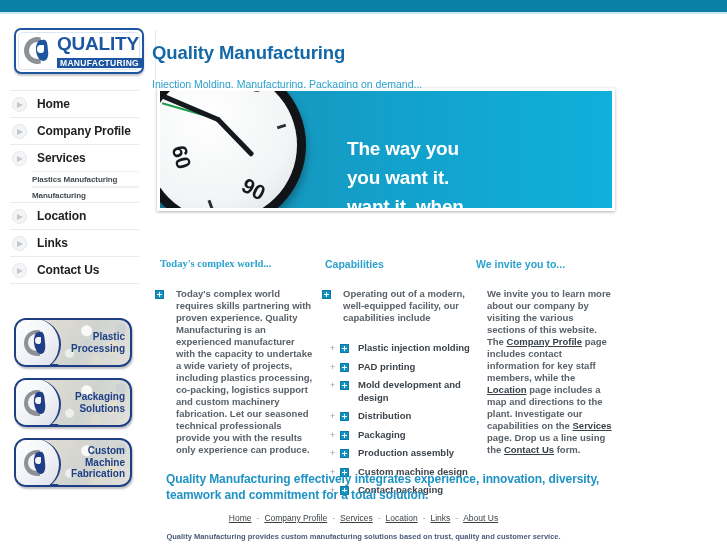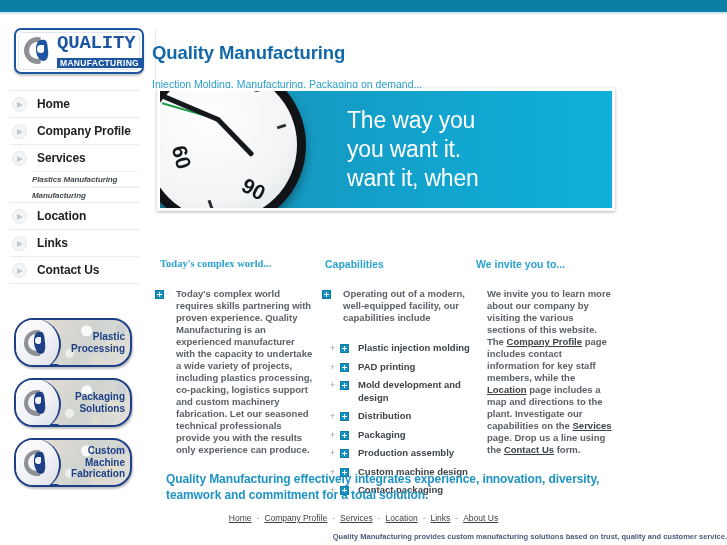--- a/index.html
+++ b/index.html
@@ -78,21 +78,21 @@
   }
   .logo-swoosh .hook2 {
     position: absolute; left: 13px; top: 9px;
     width: 7px; height: 8px;
     background: #ffffff;
     border-radius: 50% 0 40% 50%;
   }
   .logo-text { margin-left: 3px; line-height: 1; }
   .logo-q {
     font-size: 19px; font-weight: bold; color: #1e55a0;
-    letter-spacing: -0.2px; font-family: Liberation Mono, monospace;
+    letter-spacing: -0.2px; font-family: Liberation Sans, sans-serif;
   }
   .logo-m {
     margin-top: 2px;
     background: #1e55a0; color: #ffffff;
     font-size: 8.5px; font-weight: bold; letter-spacing: 0.3px;
     padding: 1px 3px 1px 3px;
     display: inline-block;
   }
   .hdr-divider {
     position: absolute; left: 155px; top: 16px;
@@ -142,35 +142,34 @@
   }
   .subnav-item {
     height: 14px;
     display: flex; align-items: center;
     padding-left: 32px;
     cursor: pointer;
   }
   .subnav-label {
     font-size: 8px; font-weight: bold; color: #444a4f;
     letter-spacing: -0.1px;
-    font-style: italic;
   }
   .sub-sep { height: 1px; background: #eef1f3; margin: 0 16px 0 32px; }
 
   
   .promos {
     position: absolute; left: 14px; top: 318px;
     width: 130px;
   }
   .promo {
     position: relative;
     width: 118px; height: 49px;
     margin-bottom: 11px;
     border: 2px solid #1e3f86;
-    border-radius: 19px;
+    border-radius: 12px;
     background: linear-gradient(120deg,#e9e6e0 0%,#dedad2 30%,#cfd3cf 60%,#e3e1dc 100%);
     box-shadow: 1px 2px 2px rgba(0,0,0,0.25);
     overflow: hidden;
     cursor: pointer;
   }
   .promo .speckle {
     position: absolute; inset: 0;
     background:
       radial-gradient(circle at 62% 24%, rgba(255,255,255,0.85) 0 5px, transparent 6px),
       radial-gradient(circle at 84% 62%, rgba(230,225,200,0.8) 0 6px, transparent 7px),
@@ -278,22 +277,22 @@
   }
   .banner .n09 { left: 32px; top: 84px; transform: rotate(-105deg); }
   .banner .n06 { left: 104px; top: 116px; transform: rotate(-152deg); }
   .banner .n03 { left: 108px; top: 8px; transform: rotate(-58deg); }
   .banner .tick {
     position: absolute; width: 9px; height: 3px; background: #2a2e33;
   }
   .banner .t1 { left: 139px; top: 64px; transform: rotate(-18deg); }
   .banner .t2 { left: 68px; top: 142px; transform: rotate(70deg); }
   .banner .headline {
-    position: absolute; left: 187px; top: 15px;
-    color: #ffffff; font-size: 23px; font-weight: normal;
+    position: absolute; left: 187px; top: 43px;
+    color: #ffffff; font-size: 19px; font-weight: bold;
     line-height: 29px; letter-spacing: -0.2px;
   }
 
   
   .main-heading {
     position: absolute; left: 152px; top: 230px;
     font-size: 15px; font-weight: bold; color: #1268a8;
     letter-spacing: -0.1px;
   }
   .col-heads { position: absolute; top: 258px; left: 0; width: 620px; }
@@ -367,21 +366,21 @@
     text-align: center;
     font-size: 8.5px; color: #3a4248;
   }
   .footer-links a {
     color: #3a4248; text-decoration: underline;
     margin: 0 5px; font-weight: normal;
   }
   .footer-links .dot { color: #98a0a7; }
   .footer-note {
     position: absolute; left: 0; top: 532px;
-    width: 727px; text-align: right;
+    width: 727px; text-align: center;
     font-size: 7.5px; font-weight: bold; color: #4a5b7a;
   }
 </style>
 </head>
 <body>
 
 <div id="page">
 
   <div class="topbar"></div>
   <div class="topbar-shade"></div>

